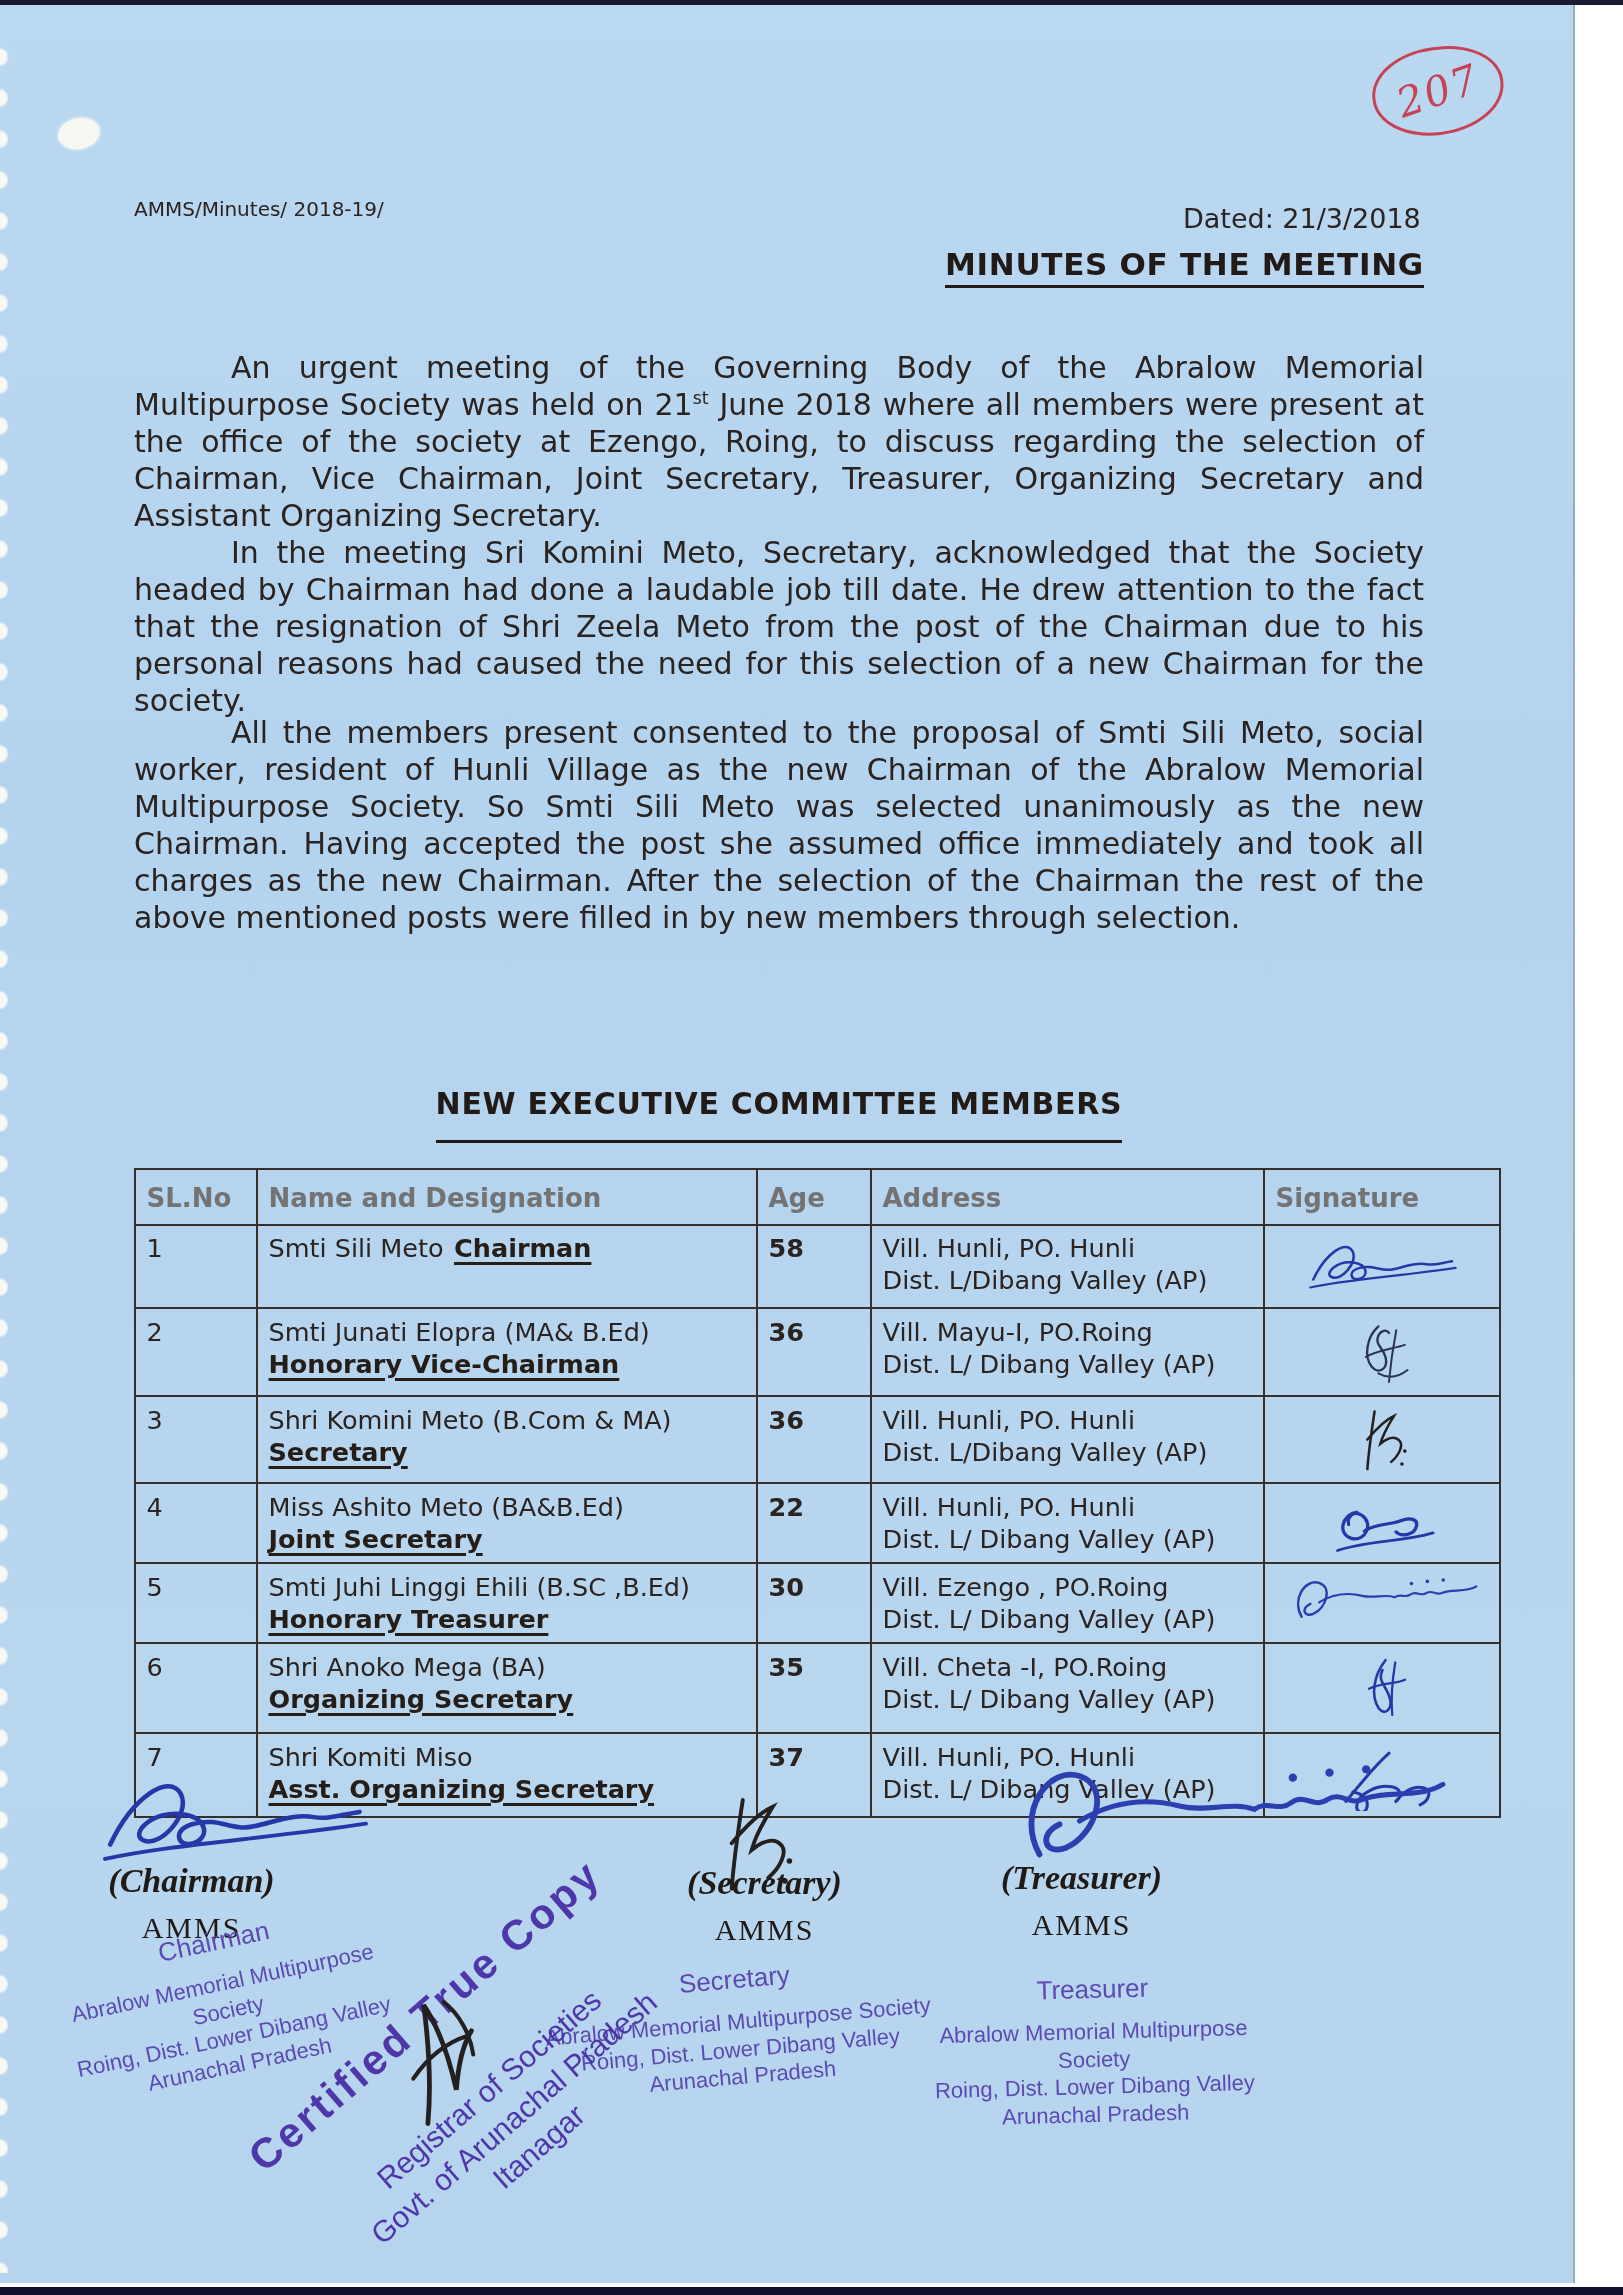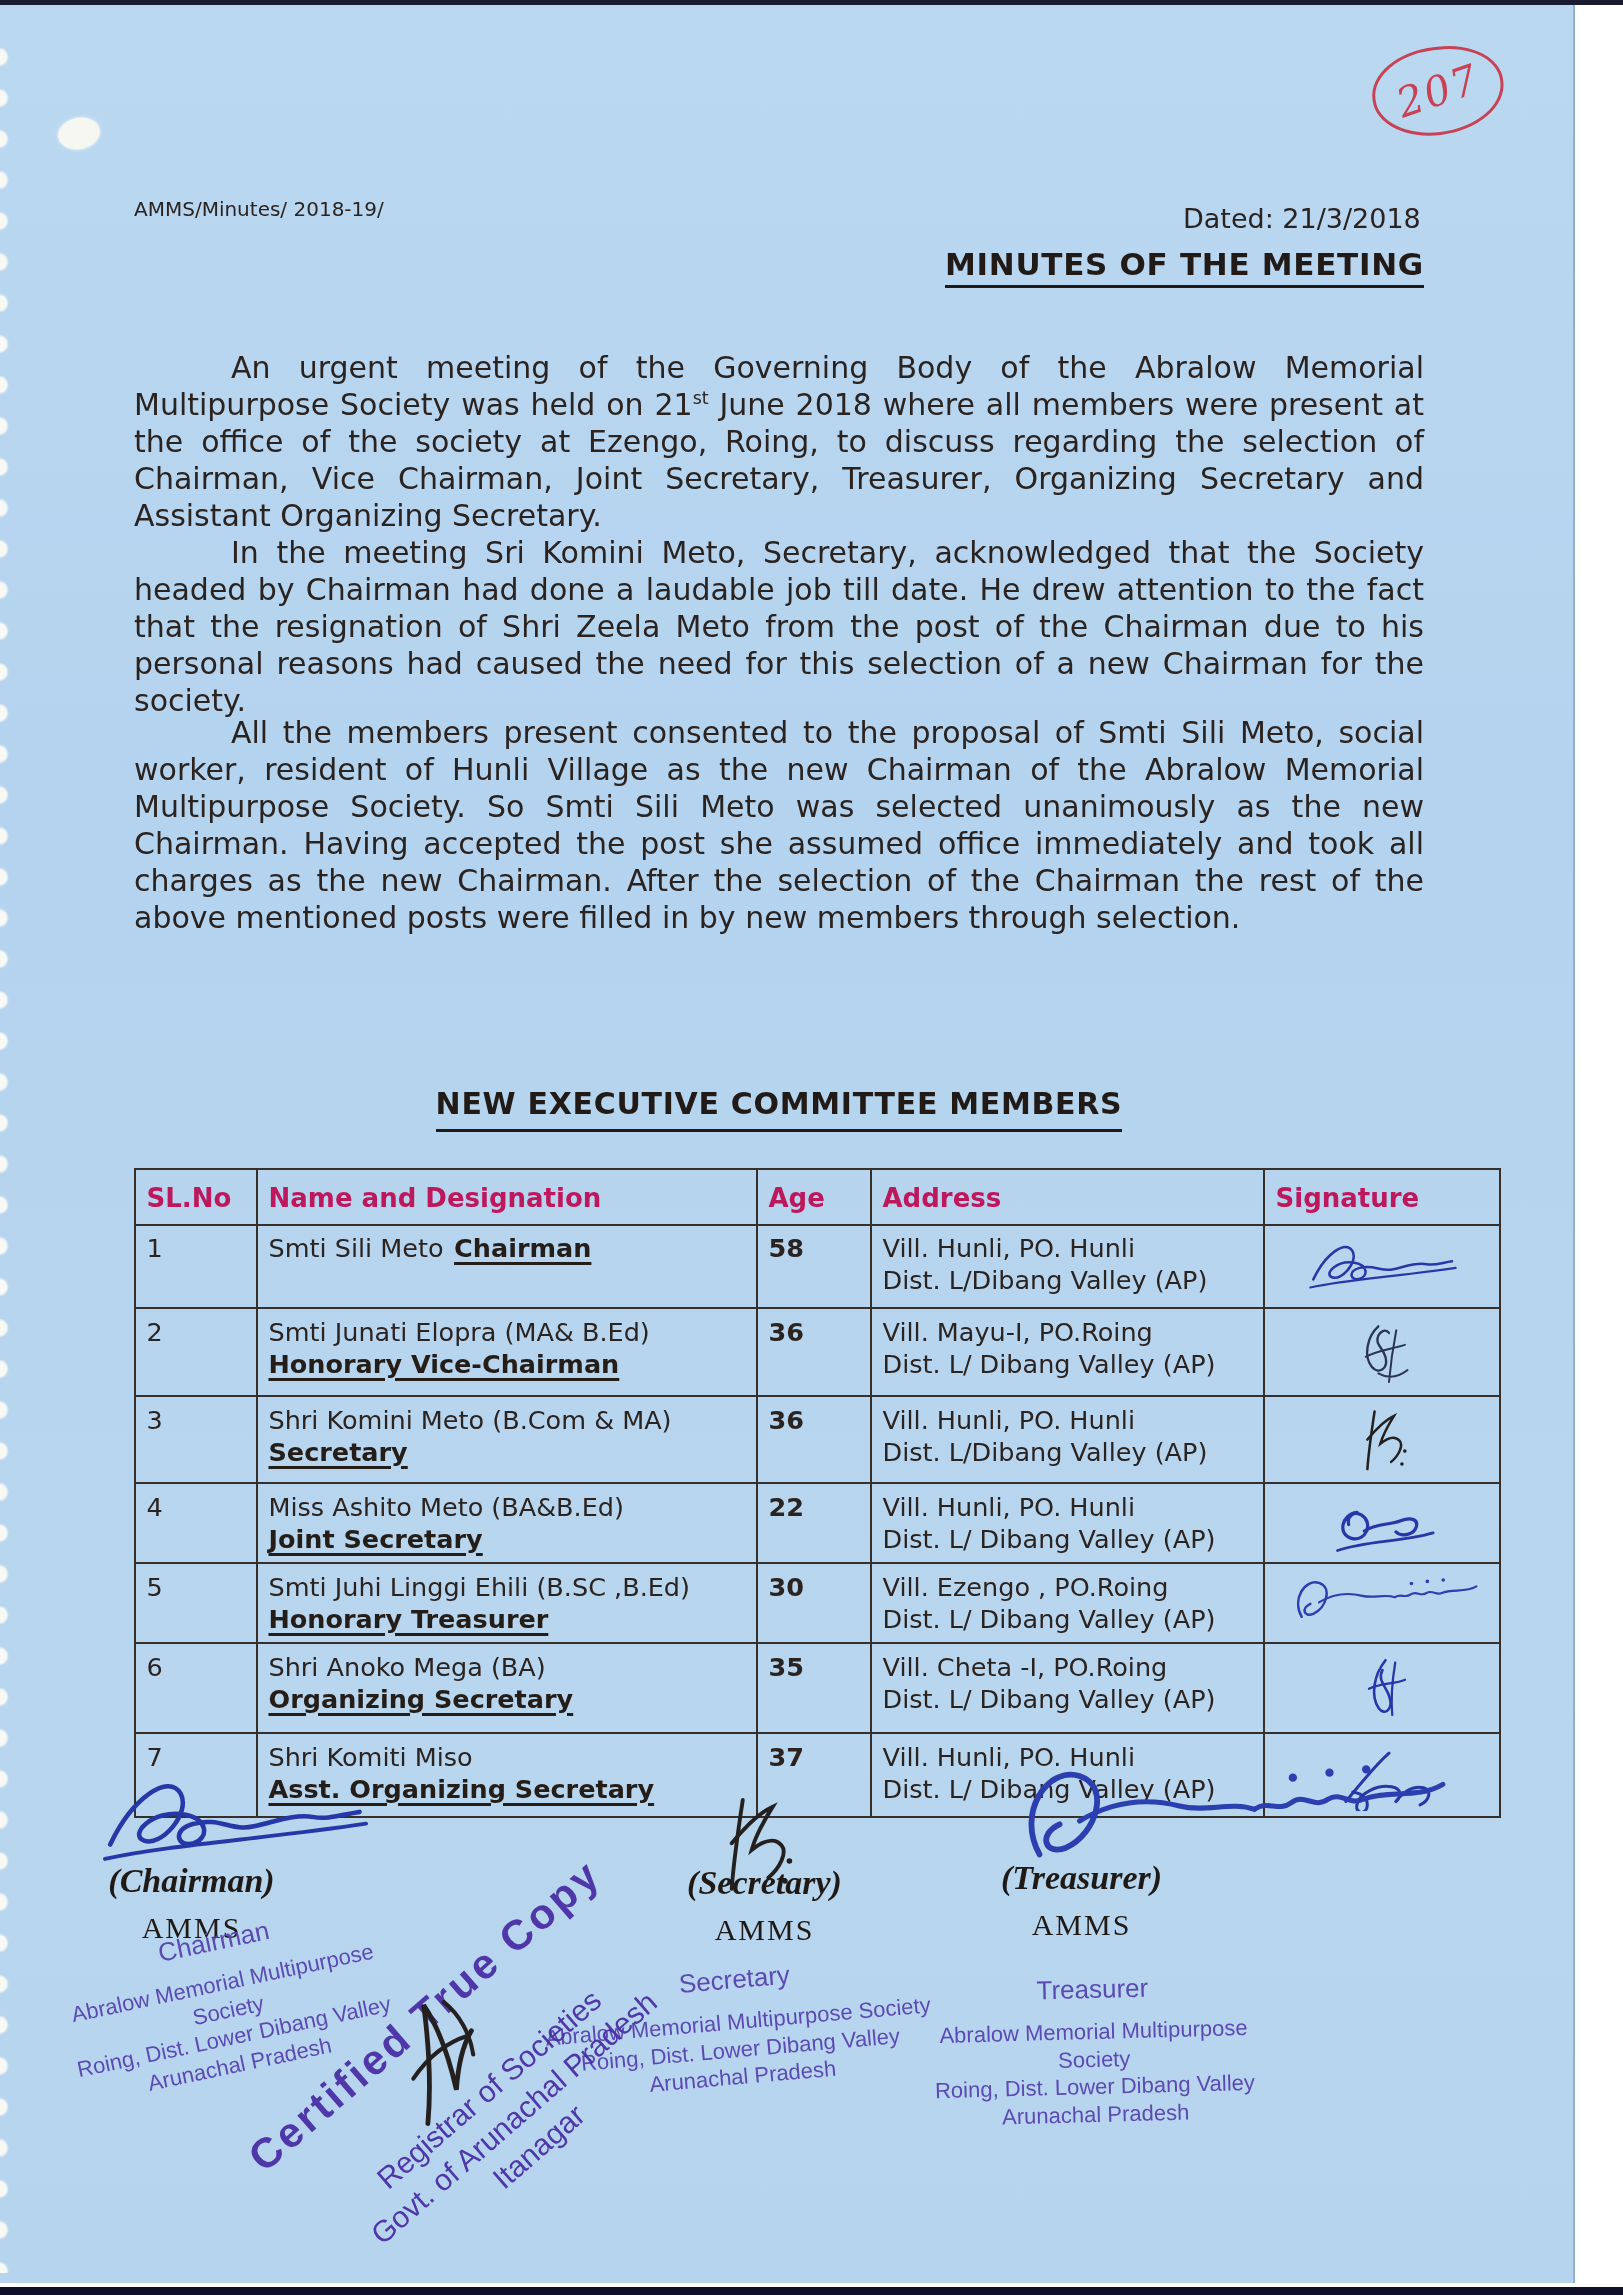--- a/index.html
+++ b/index.html
@@ -39,30 +39,30 @@
   }
   .para{
     position:absolute;left:134px;width:1290px;text-align:justify;text-indent:97px;
     font-size:30px;line-height:37px;color:#2b2320;
   }
   .para sup{font-size:58%;line-height:0;}
   #p1{top:319px;} #p2{top:504px;} #p3{top:684px;} #p4{top:934px;}
   .section-heading{position:absolute;left:134px;top:1086px;width:1290px;text-align:center;}
   .section-heading span{
     font-size:30px;font-weight:bold;color:#211a16;letter-spacing:0.7px;
-    border-bottom:3.9px solid #211a16;padding-bottom:8px;
+    border-bottom:3.9px solid #211a16;padding-bottom:19px;
   }
   table.members{
     position:absolute;left:134px;top:1168px;width:1365px;
     border-collapse:collapse;table-layout:fixed;color:#2b2320;
   }
   table.members th,table.members td{
     border:2px solid #37302a;vertical-align:top;text-align:left;
   }
-  table.members th{font-size:26px;font-weight:bold;padding:13px 10.5px 10.5px 10.5px;color:#be185d;}
+  table.members th{font-size:26px;font-weight:bold;padding:13px 10.5px 10.5px 10.5px;color:#737373;}
   table.members td{font-size:25.5px;line-height:32px;padding:6.5px 9.2px 5.2px 10.5px;}
   th.c-age,td.c-age{text-align:center;}
   td.c-age{font-weight:bold;}
   td.c-sl{padding-left:17px;}
   .desig{font-weight:bold;text-decoration:underline;text-decoration-thickness:2.6px;text-underline-offset:4.6px;color:#241d18;}
   .desig.inline{margin-left:10.5px;}
   td.c-sig{position:relative;padding:2.6px;}
   td.c-sig svg{display:block;margin:1.3px auto 0 auto;}
   .ink-blue{color:#2438a8;}
   .ink-blue2{color:#2b3fb0;}

